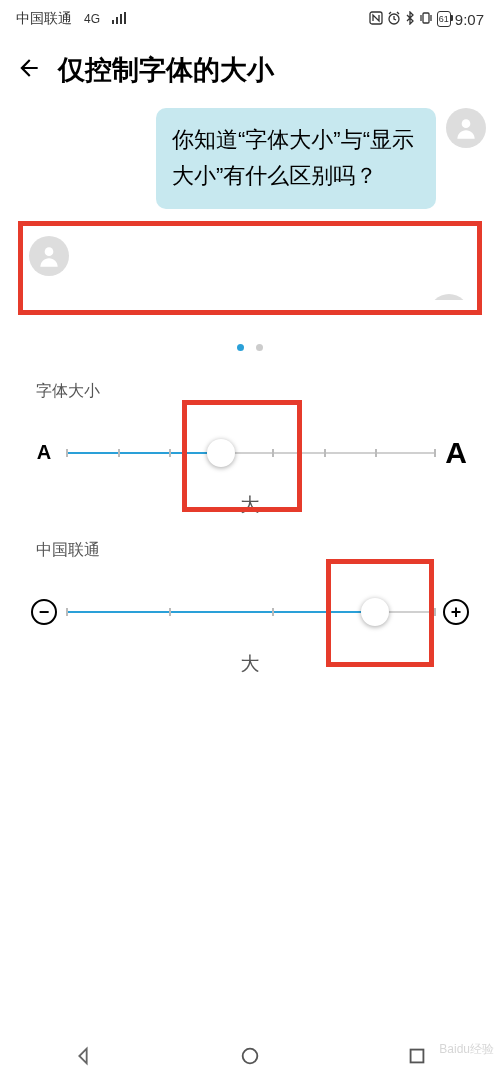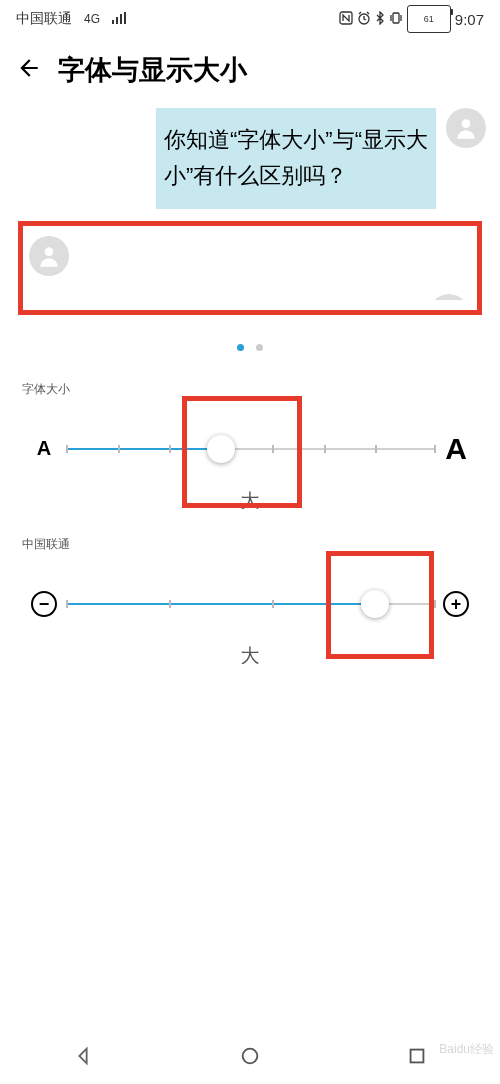--- a/index.html
+++ b/index.html
@@ -9,28 +9,28 @@
   .status-right { display:flex; align-items:center; gap:4px; }
   .sig-icon { display:inline-block; }
   .header { display:flex; align-items:center; padding:14px 16px 20px 16px; gap:16px; }
   .back-arrow { font-size:30px; line-height:1; }
   .title { font-size:27px; font-weight:600; }
   .preview { padding:0 14px; }
   .bubble-row { display:flex; align-items:flex-start; margin-bottom:12px; }
   .bubble-row.right { justify-content:flex-end; }
   .avatar { width:40px; height:40px; border-radius:50%; background:#ddd; display:flex; align-items:center; justify-content:center; flex-shrink:0; }
   .avatar svg { width:26px; height:26px; fill:#fff; }
-  .bubble { border-radius:0; padding:14px 8px; font-size:22px; line-height:1.65; max-width:280px; }
+  .bubble { border-radius:10px; padding:14px 16px; font-size:22px; line-height:1.65; max-width:280px; }
   .bubble.blue { background:#c7e8ef; margin-right:10px; }
   .bubble.gray { background:#f2f2f2; margin-left:10px; }
   .highlight-box { border:5px solid #e63b2b; padding:10px 6px 10px 6px; margin:0 4px 16px 4px; }
   .dots { text-align:center; margin:22px 0 26px 0; }
   .dot { display:inline-block; width:7px; height:7px; border-radius:50%; background:#ccc; margin:0 4px; }
   .dot.active { background:#2aa0d8; }
-  .section-label { font-size:12px; color:#555; padding:0 22px; margin-bottom:26px; margin-top:6px; }
+  .section-label { font-size:16px; color:#555; padding:0 36px; margin-bottom:26px; margin-top:6px; }
   .slider-row { display:flex; align-items:center; padding:0 26px; position:relative; height:50px; }
   .end { width:36px; font-weight:700; display:flex; align-items:center; justify-content:center; font-size:20px; }
   .end.small { font-size:20px; }
   .end.big { font-size:30px; }
   .circ-btn { width:26px; height:26px; border:2px solid #000; border-radius:50%; display:flex; align-items:center; justify-content:center; font-size:18px; line-height:1; }
   .track { flex:1; height:2px; background:#d0d0d0; position:relative; margin:0 4px; }
   .track-fill { position:absolute; left:0; top:0; height:2px; background:#2aa0d8; }
   .tick { position:absolute; top:-3px; width:2px; height:8px; background:#bbb; }
   .thumb { position:absolute; top:50%; width:28px; height:28px; border-radius:50%; background:#fff; box-shadow:0 1px 5px rgba(0,0,0,0.35); transform:translate(-50%,-50%); }
   .slider-label { text-align:center; font-size:19px; color:#555; margin-top:14px; margin-bottom:22px; }
@@ -65,35 +65,35 @@
           <circle cx="7" cy="8" r="5" fill="none" stroke="#333" stroke-width="1.3"></circle>
           <path d="M7 5v3l2 1M2 3l2-2M12 3l-2-2" fill="none" stroke="#333" stroke-width="1.3"></path>
         </svg></span>
     <span><svg width="10" height="14" viewBox="0 0 10 14">
           <path d="M2 4l6 6-3 3V1l3 3-6 6" fill="none" stroke="#333" stroke-width="1.3"></path>
         </svg></span>
     <span><svg width="14" height="14" viewBox="0 0 14 14">
           <rect x="4" y="2" width="6" height="10" rx="1" fill="none" stroke="#333" stroke-width="1.3"></rect>
           <path d="M2 4v6M12 4v6" stroke="#333" stroke-width="1.3"></path>
         </svg></span>
-    <span style="display:flex;align-items:center;border:1px solid #333;border-radius:3px;padding:0 16px;height:28px;position:relative;">
+    <span style="display:flex;align-items:center;border:1px solid #333;border-radius:3px;padding:0 1px;height:16px;position:relative;">
       <span style="font-size:9px;line-height:1;">61</span>
       <span style="position:absolute;right:-3px;top:3px;width:2px;height:6px;background:#333;border-radius:0 1px 1px 0;"></span>
     </span>
     <span style="font-size:15px;">9:07</span>
   </div>
 </div>
 
 <div class="header">
   <span class="back-arrow">
     <svg width="26" height="26" viewBox="0 0 24 24">
         <path d="M20 11H7.8l5.6-5.6L12 4l-8 8 8 8 1.4-1.4L7.8 13H20z" fill="#000"></path>
       </svg>
   </span>
-  <span class="title">字体与显示大小</span>
+  <span class="title">仅控制字体的大小</span>
 </div>
 
 <div class="preview">
   <div class="bubble-row right">
     <div class="bubble blue">你知道“字体大小”与“显示大小”有什么区别吗？</div>
     <div class="avatar">
       <svg viewBox="0 0 24 24">
           <circle cx="12" cy="8" r="4"></circle>
           <path d="M4 22c0-4.4 3.6-8 8-8s8 3.6 8 8z"></path>
         </svg>

